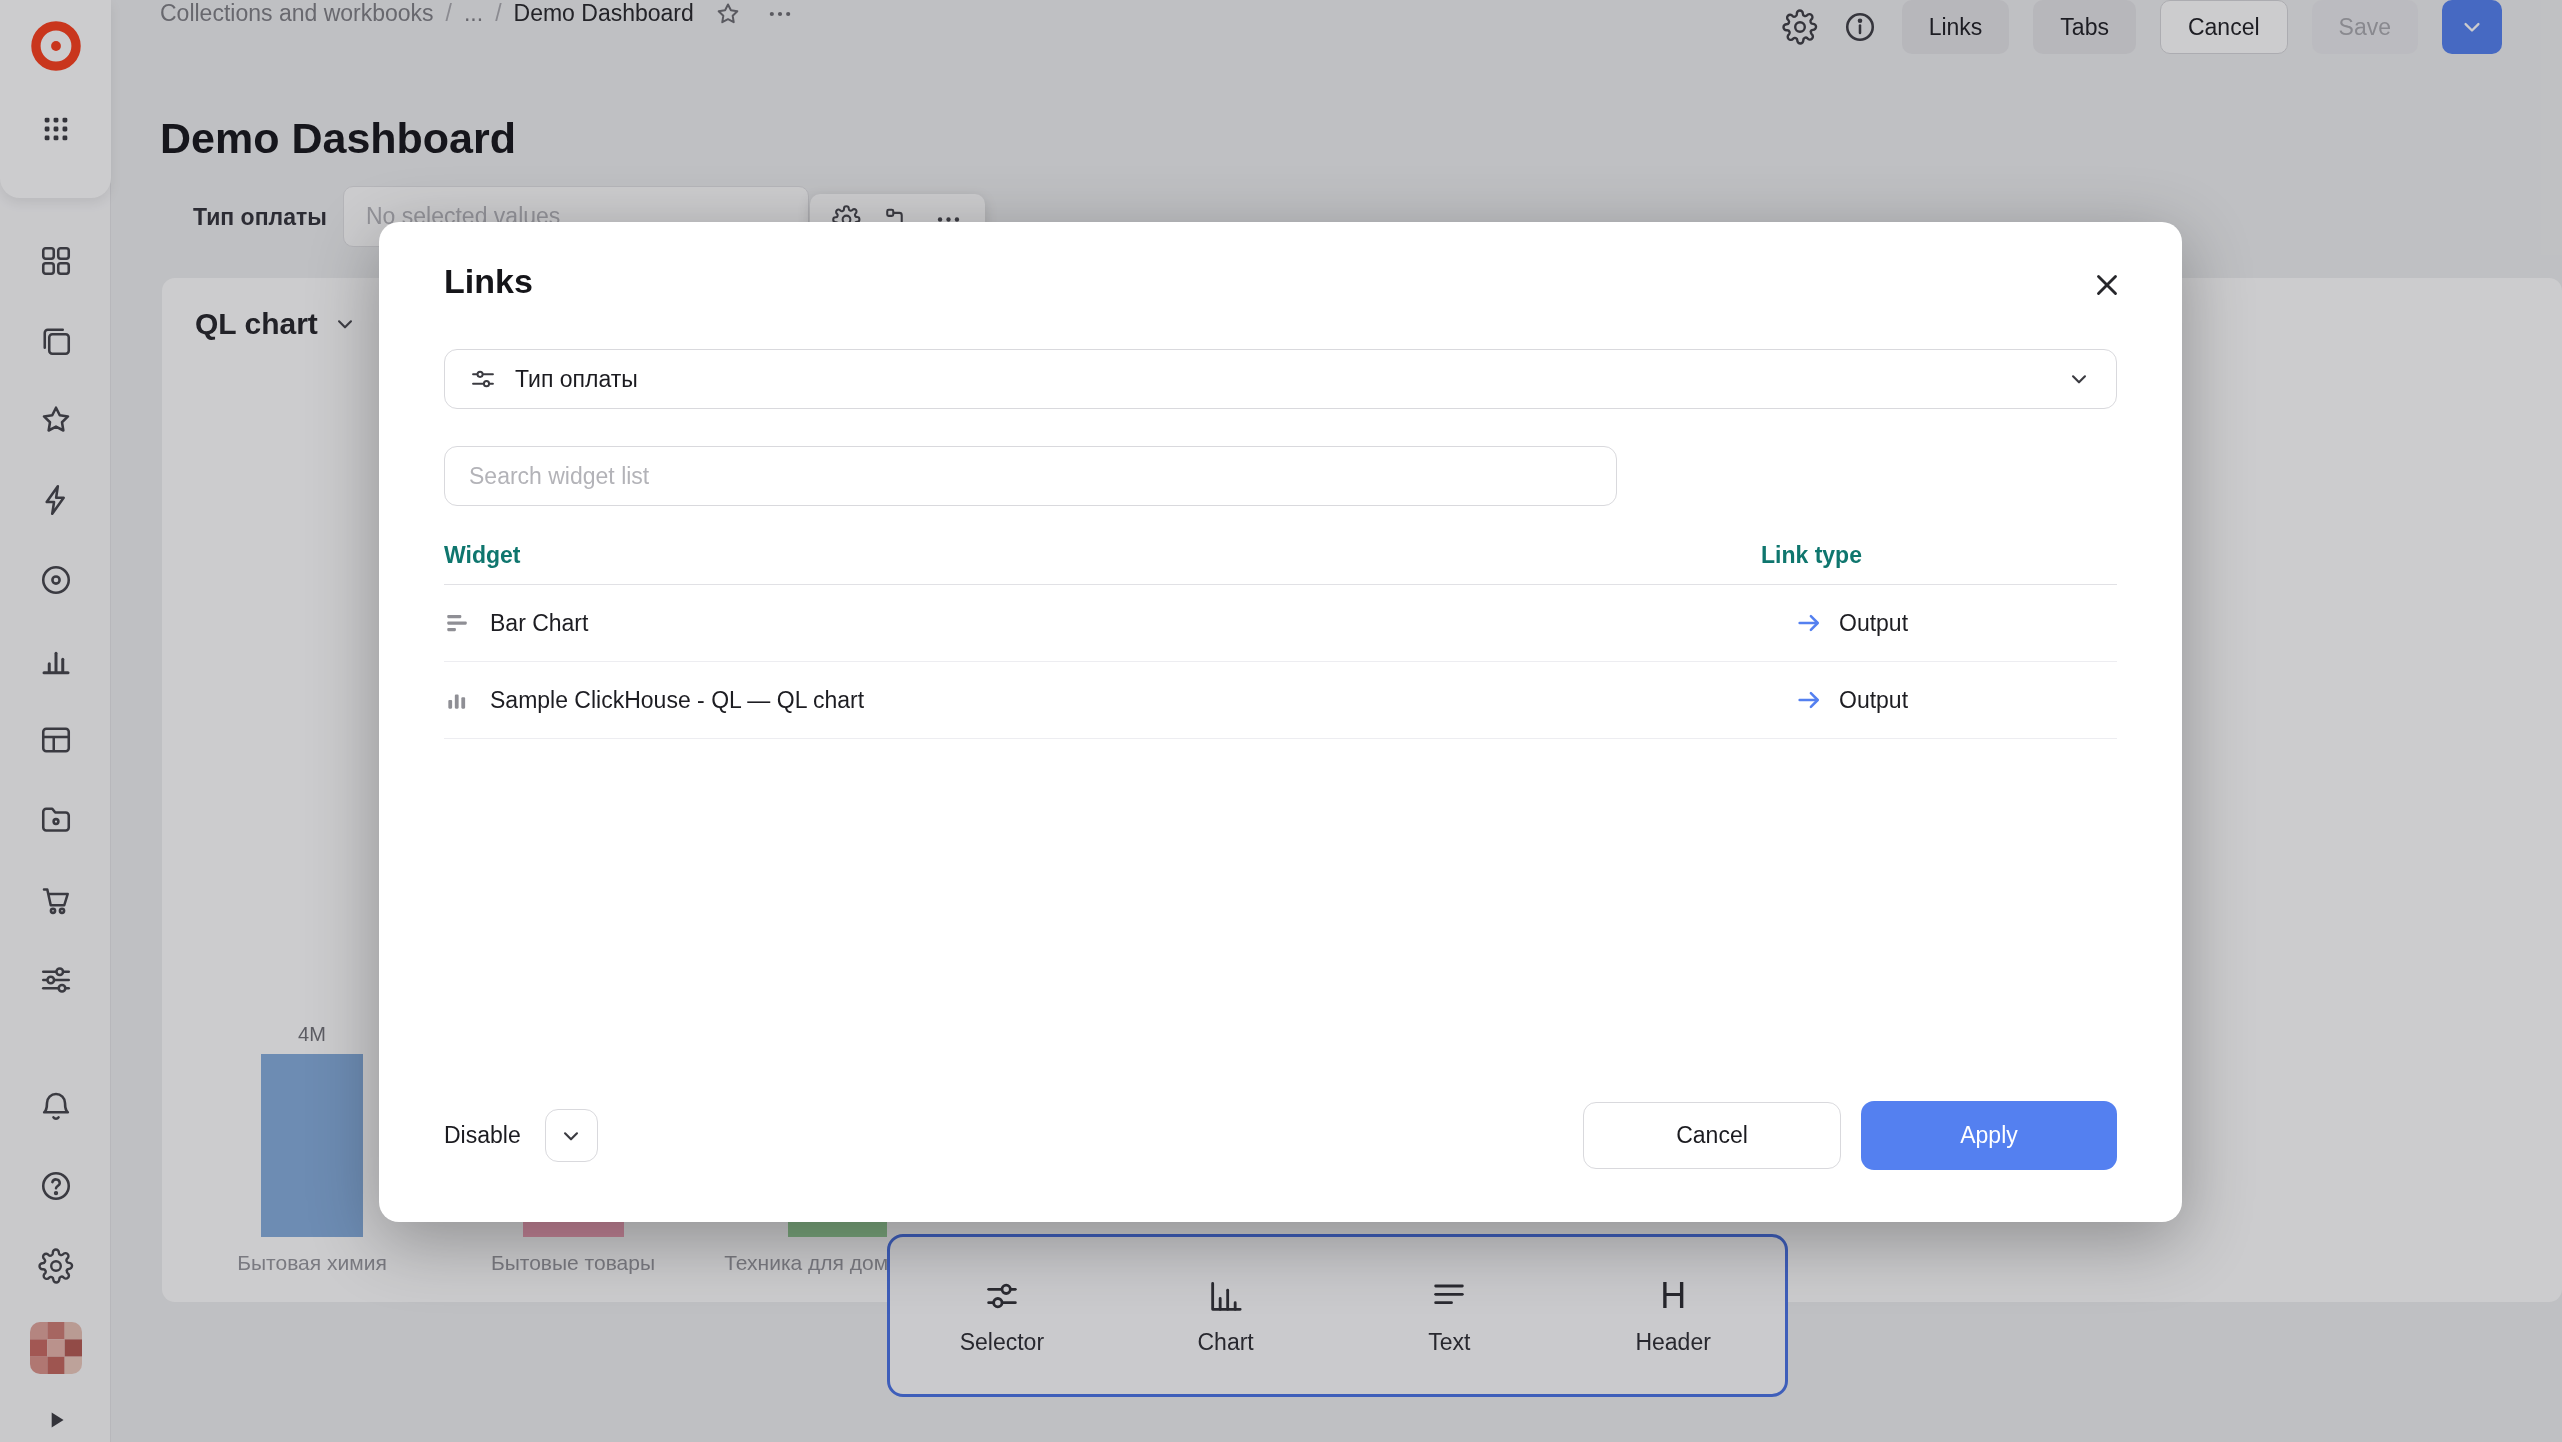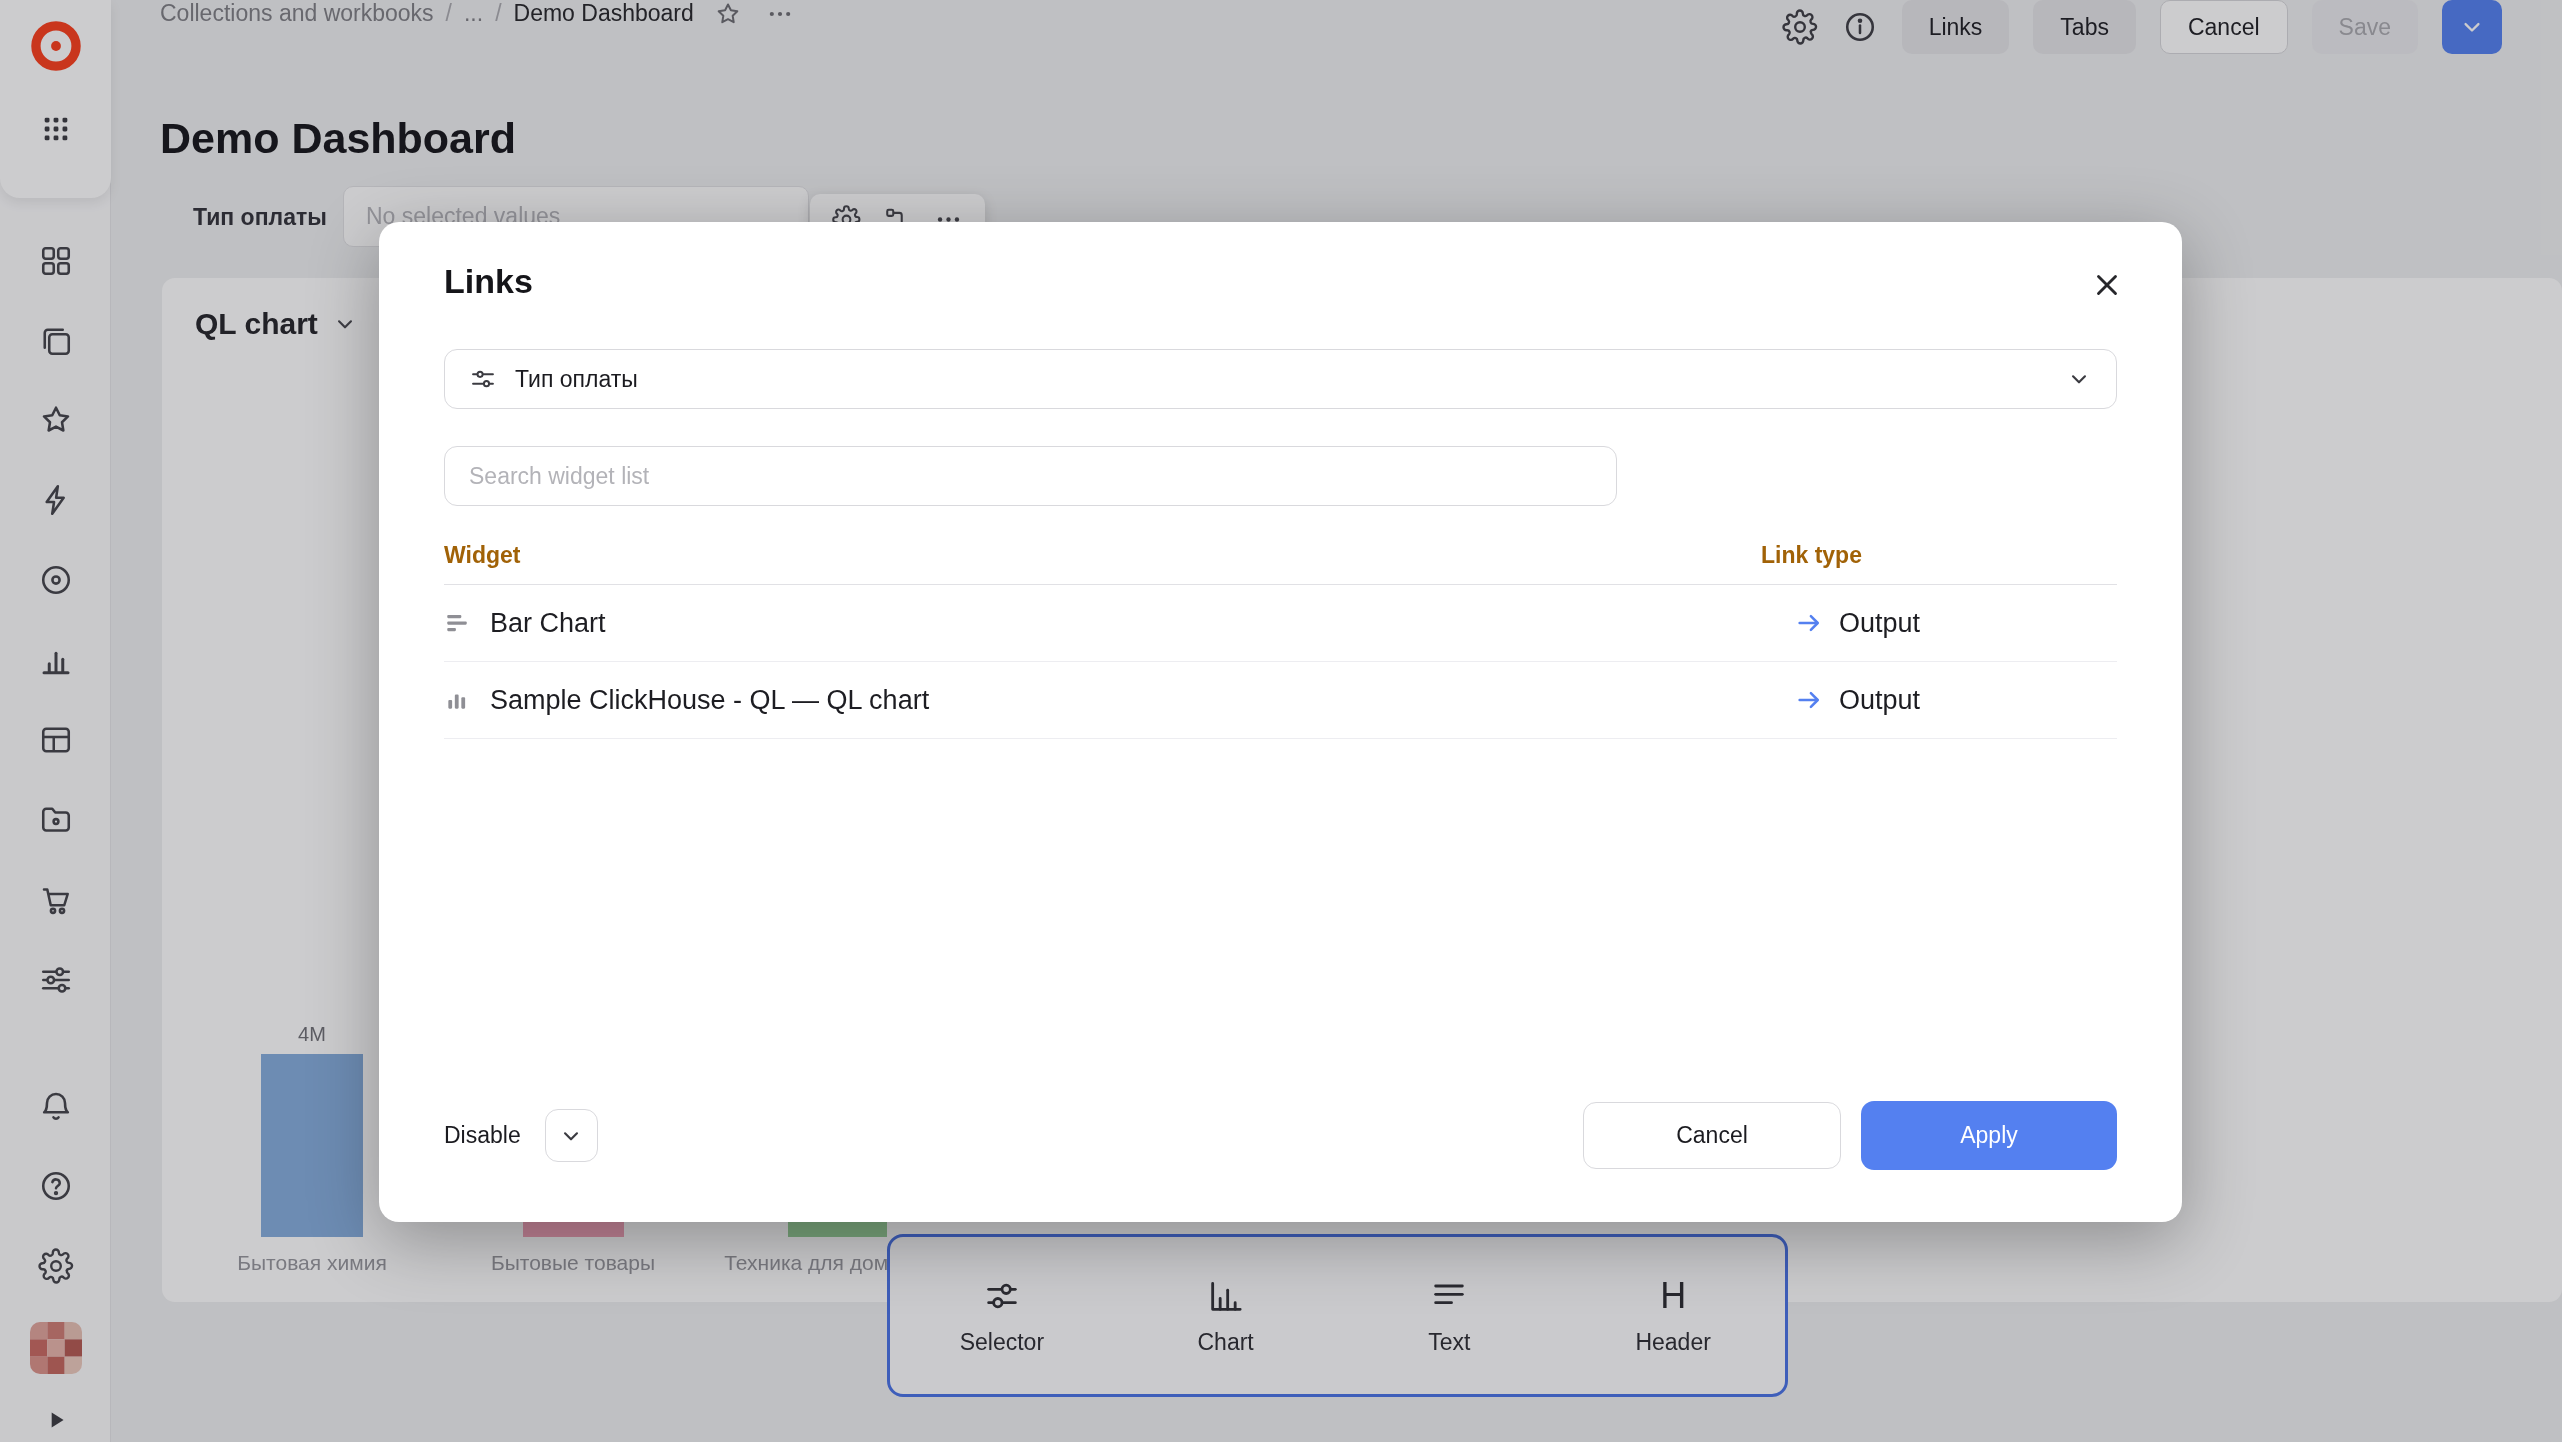--- a/index.html
+++ b/index.html
@@ -63,25 +63,25 @@
   .modal-title{position:absolute;left:65px;top:40px;font-size:34px;font-weight:700;color:#151519}
   .modal-close{position:absolute;top:46px;right:58px;color:#27272b}
   .modal-select{position:absolute;left:65px;right:65px;top:127px;height:60px;border:1px solid #d9d9dd;border-radius:13px;
                 display:flex;align-items:center;gap:18px;padding:0 24px;font-size:23px;color:#1b1b20;cursor:pointer}
   .modal-select .chev{margin-left:auto;color:#3b3b41}
   .search-row{position:absolute;left:65px;right:65px;top:224px;height:60px;display:flex;align-items:center}
   .search-input{width:1173px;height:60px;border:1px solid #d9d9dd;border-radius:13px;padding:0 24px;font-size:23px;color:#1b1b20}
   .search-input::placeholder{color:#b3b3b8}
   .filter-group{margin-left:auto;display:flex;gap:20px}
   .filter-btn{height:60px;border:1px solid #d9d9dd;border-radius:13px;background:#fff;font-size:23px;padding:0 27px;color:#1b1b20}
-  .thead{position:absolute;left:65px;right:65px;top:305px;height:58px;display:flex;align-items:center;border-bottom:1px solid #e1e1e5;font-size:23px;font-weight:700;color:#a16207}
+  .thead{position:absolute;left:65px;right:65px;top:305px;height:58px;display:flex;align-items:center;border-bottom:1px solid #e1e1e5;font-size:23px;font-weight:700;color:#0f766e}
   .col-widget{flex:1;display:flex;align-items:center;gap:20px}
   .col-link{width:356px;display:flex;align-items:center;gap:15px}
   .tbody{position:absolute;left:65px;right:65px;top:363px}
-  .trow{height:77px;display:flex;align-items:center;border-bottom:1px solid #ededf1;font-size:27px;color:#1d1d22;cursor:pointer}
+  .trow{height:77px;display:flex;align-items:center;border-bottom:1px solid #ededf1;font-size:23px;color:#1d1d22;cursor:pointer}
   .trow .col-link{padding-left:33px}
   .w-icon{color:#8f8f95}
   .arrow{color:#5480f0}
   .modal-footer{position:absolute;left:65px;right:65px;bottom:52px;display:flex;align-items:center}
   .disable-lbl{font-size:23px;color:#1b1b20}
   .disable-dd{width:53px;height:53px;border:1px solid #d9d9dd;border-radius:13px;margin-left:24px;display:flex;align-items:center;justify-content:center;background:#fff;color:#3b3b41}
   .footer-right{margin-left:auto;display:flex;align-items:center;gap:20px}
   .btn-cancel{width:258px;height:67px;border:1px solid #d9d9dd;border-radius:13px;background:#fff;font-size:23px;color:#1b1b20}
   .btn-apply{width:256px;height:69px;border-radius:13px;background:#5480f0;color:#fff;font-size:23px}
 </style>

